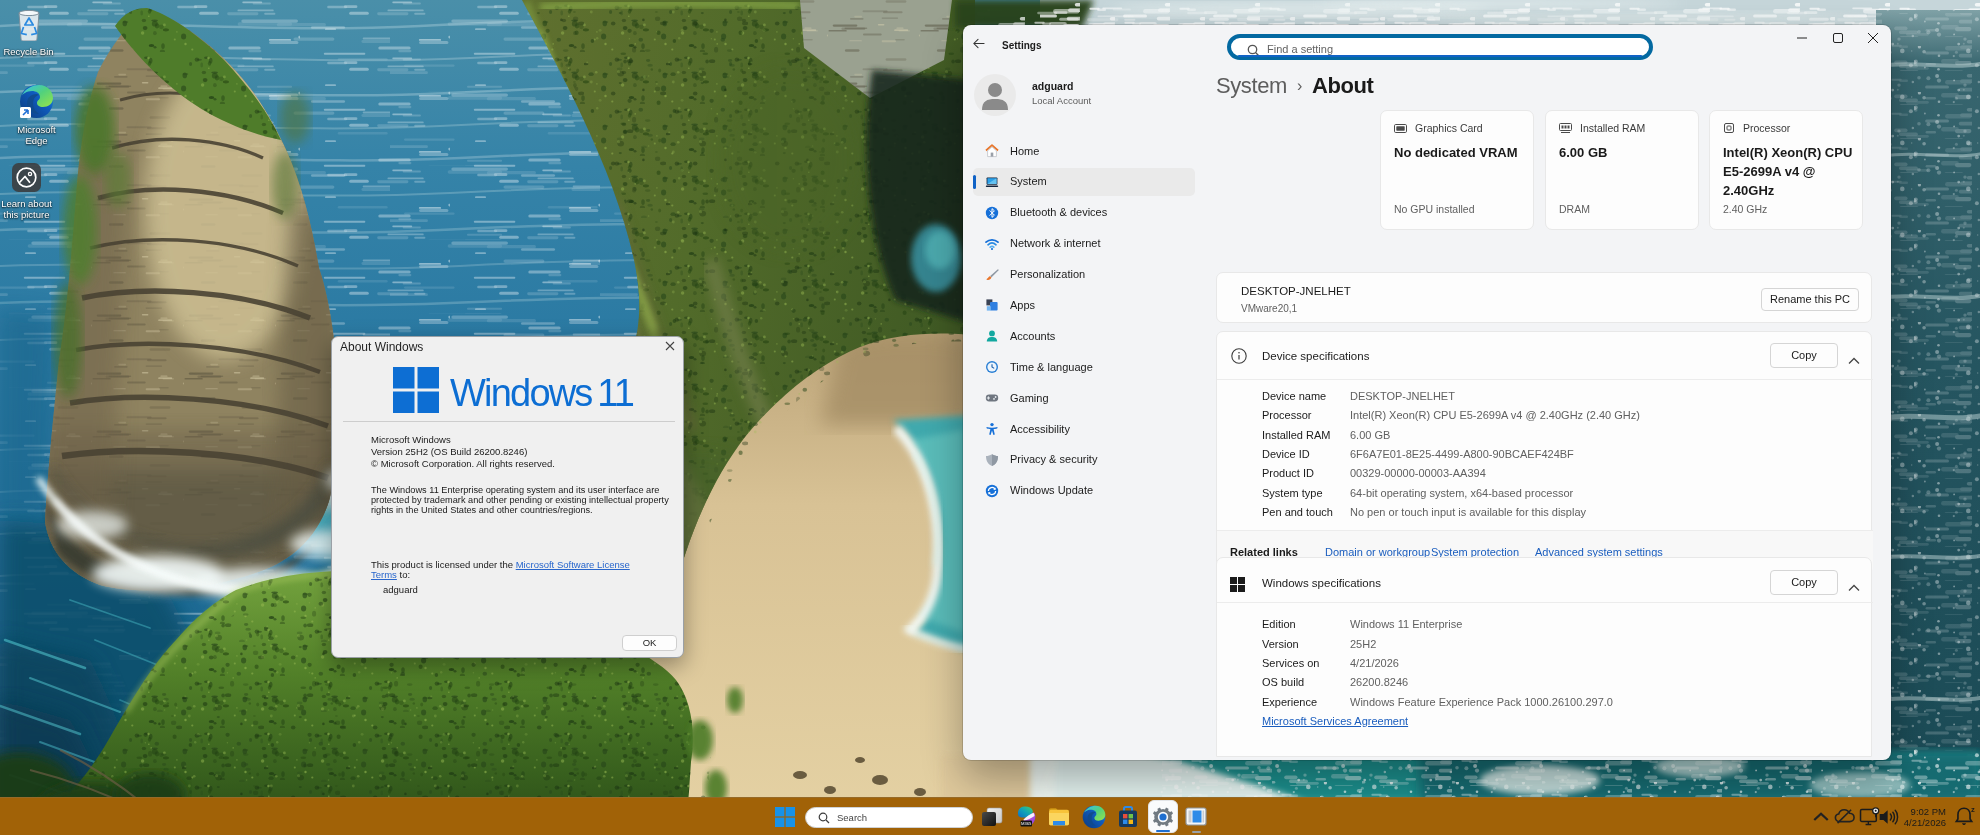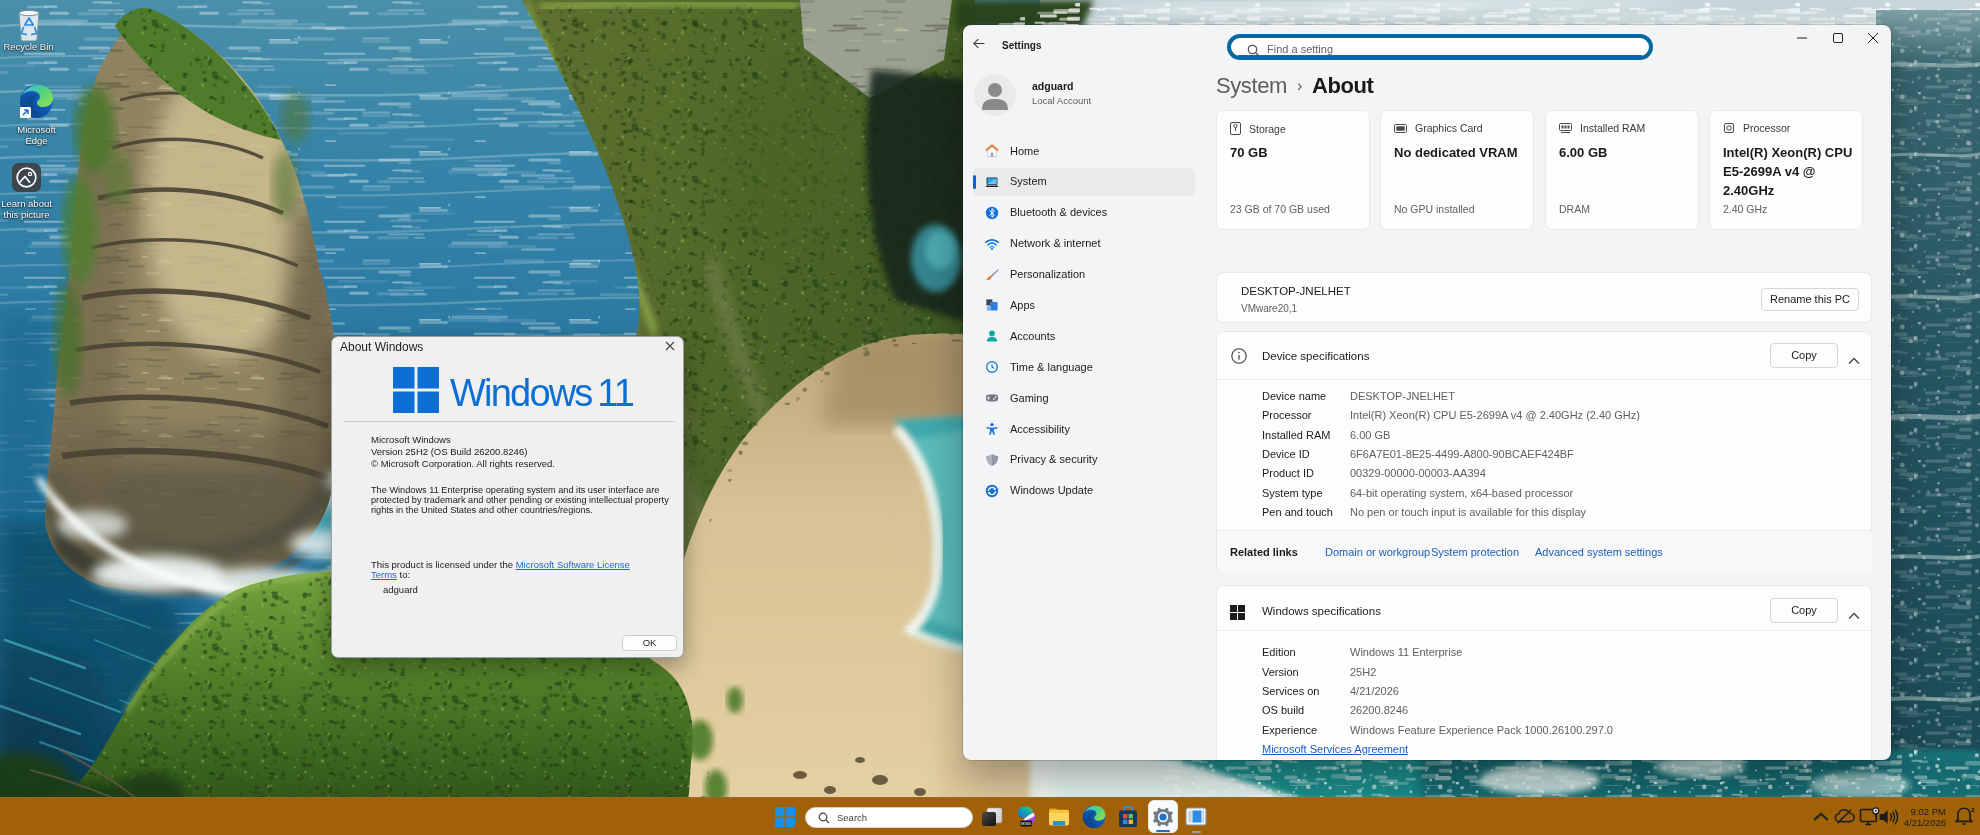--- a/index.html
+++ b/index.html
@@ -458,21 +458,21 @@
 <ellipse cx="1860" cy="785" rx="50" ry="13" fill="#dff2ee" opacity=".6" filter="url(#blur3)"></ellipse>
 </svg>
 
 <div class="dicon" style="left:0px; top:5px; width:57px;">
   <svg width="26" height="36" viewBox="0 0 26 36" style="display:block;margin:0 auto;">
     <path d="M3,8 L23,8 L21,34 C21,35 20,36 19,36 L7,36 C6,36 5,35 5,34 Z" fill="#e8eef2" opacity="0.92" stroke="#7e8f9a" stroke-width="1"></path>
     <ellipse cx="13" cy="8" rx="10" ry="2.6" fill="#f4f8fa" stroke="#7e8f9a" stroke-width="1"></ellipse>
     <path d="M13,13 l-4.2,7 h8.4 Z" fill="none" stroke="#2b8ae0" stroke-width="1.7" stroke-linejoin="round"></path>
     <path d="M7.5,22 l-2.2,6.5 5.5,1.2 M18.5,22 l2.2,6.5 -5.5,1.2" fill="none" stroke="#2b8ae0" stroke-width="1.7" stroke-linejoin="round"></path>
   </svg>
-  <div style="text-align:center;">Recycle Bin</div>
+  <div style="margin-top:5px;text-align:center;">Recycle Bin</div>
 </div>
 
 <div class="dicon" style="left:0px; top:84px; width:57px;margin-left:8px;">
   <svg width="35" height="35" viewBox="0 0 35 35" style="display:block;margin:0 auto;">
     <defs>
       <linearGradient id="edgeA" x1="0" y1="1" x2="1" y2="0">
         <stop offset="0" stop-color="#0d3a7a"></stop>
           <stop offset="0.6" stop-color="#0f5cc0"></stop>
           <stop offset="1" stop-color="#27a7e0"></stop>
       </linearGradient>
@@ -653,29 +653,20 @@
           <circle cx="7" cy="7" r="6.2" fill="#1670d8"></circle>
           <path d="M3.4,7 A3.6,3.6 0 0 1 10.2,5.4 M10.6,7 A3.6,3.6 0 0 1 3.8,8.6" fill="none" stroke="#fff" stroke-width="1.2"></path>
           <path d="M10.6,3.4 L10.6,5.8 L8.2,5.8 Z M3.4,10.6 L3.4,8.2 L5.8,8.2 Z" fill="#fff"></path>
         </svg>
         <div class="nlbl">Windows Update</div>
       </div>
   </div>
 
   <div class="crumb"><span class="c1">System</span><span class="sep2">›</span><span class="c2">About</span></div>
 
-  <div class="card tcard" style="left:253px;">
-    <div class="hh"><svg width="11" height="13" viewBox="0 0 11 13">
-          <rect x="0.5" y="0.5" width="10" height="12" rx="1.5" fill="none" stroke="#4a4a4a"></rect>
-          <circle cx="5.5" cy="4" r="1.6" fill="none" stroke="#4a4a4a"></circle>
-          <path d="M5.5,5.6 L5.5,9" stroke="#4a4a4a"></path>
-        </svg>Storage</div>
-    <div class="vv">70 GB</div>
-    <div class="bb">23 GB of 70 GB used</div>
-  </div>
   <div class="card tcard" style="left:417px;">
     <div class="hh"><svg width="13" height="11" viewBox="0 0 13 11">
           <rect x="0.5" y="1.5" width="12" height="8" rx="1.2" fill="none" stroke="#4a4a4a"></rect>
           <rect x="2.3" y="3.3" width="8.4" height="4.4" rx="0.6" fill="#4a4a4a"></rect>
         </svg>Graphics Card</div>
     <div class="vv">No dedicated VRAM</div>
     <div class="bb">No GPU installed</div>
   </div>
   <div class="card tcard" style="left:582px;">
     <div class="hh"><svg width="13" height="10" viewBox="0 0 13 10">
@@ -727,21 +718,21 @@
       <div class="rowval" style="top:154.7px;">64-bit operating system, x64-based processor</div>
     <div class="rowlbl" style="top:174.1px;">Pen and touch</div>
       <div class="rowval" style="top:174.1px;">No pen or touch input is available for this display</div>
     <div style="position:absolute; left:0; top:198px; width:656px; height:44px; background:#f8f8f8; border-top:1px solid #ececec; border-radius:0 0 7px 7px;"></div>
     <div style="position:absolute; left:13px; top:214px; font-size:11px; font-weight:700; color:#1a1a1a;">Related links</div>
     <a class="alink" style="position:absolute; left:108px; top:214px; font-size:11px;" href="#">Domain or workgroup</a>
     <a class="alink" style="position:absolute; left:214px; top:214px; font-size:11px;" href="#">System protection</a>
     <a class="alink" style="position:absolute; left:318px; top:214px; font-size:11px;" href="#">Advanced system settings</a>
   </div>
 
-  <div class="card" style="left:253px; top:560px; width:656px; height:200px; border-radius:7px 7px 0 0;">
+  <div class="card" style="left:253px; top:532px; width:656px; height:200px; border-radius:7px 7px 0 0;">
     <svg style="position:absolute; left:13px; top:19px;" width="15" height="15" viewBox="0 0 15 15">
         <rect x="0" y="0" width="7" height="7" fill="#1b1b1b"></rect>
         <rect x="8" y="0" width="7" height="7" fill="#1b1b1b"></rect>
         <rect x="0" y="8" width="7" height="7" fill="#1b1b1b"></rect>
         <rect x="8" y="8" width="7" height="7" fill="#1b1b1b"></rect>
       </svg>
     <div style="position:absolute; left:45px; top:19px; font-size:11.5px;">Windows specifications</div>
     <div class="btn" style="left:553px; top:12px; width:68px; height:25px; line-height:23px;">Copy</div>
     <svg style="position:absolute; left:631px; top:26px;" width="12" height="8" viewBox="0 0 12 8">
         <path d="M1,6.5 L6,1.5 L11,6.5" fill="none" stroke="#454545" stroke-width="1.3"></path>

